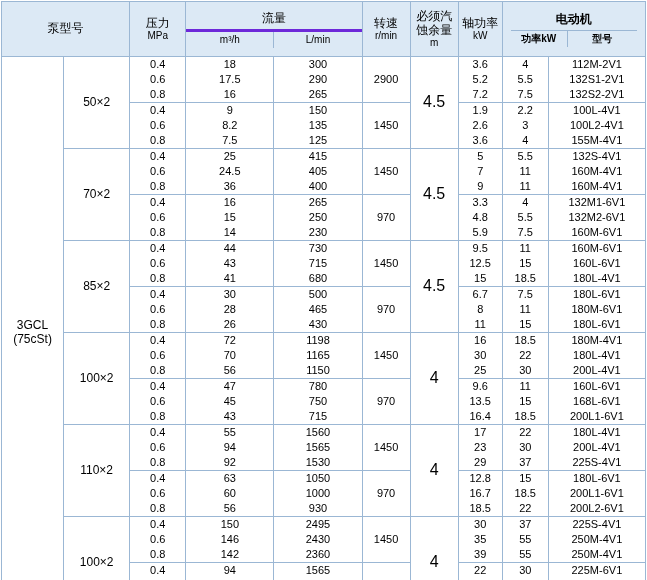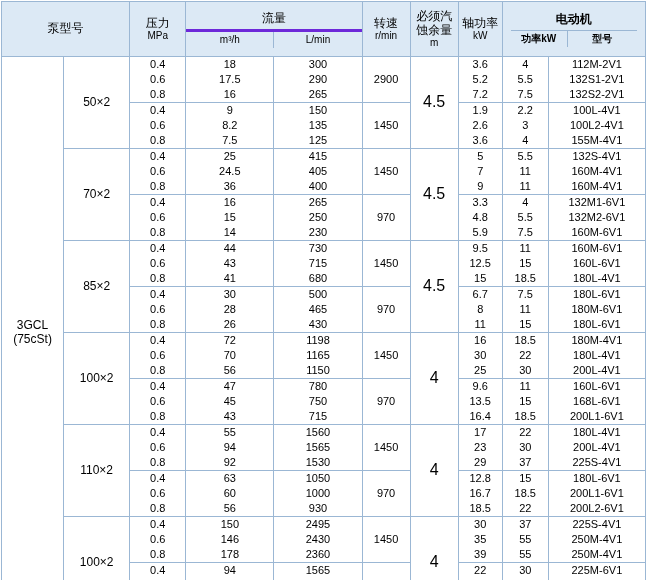--- a/index.html
+++ b/index.html
@@ -525,21 +525,21 @@
         <tr>
           <td class="modelcell" rowspan="2">100×2</td>
           <td class="stack">
             <div>0.4</div>
             <div>0.6</div>
             <div>0.8</div>
           </td>
           <td class="stack">
             <div>150</div>
             <div>146</div>
-            <div>178</div>
+            <div>142</div>
           </td>
           <td class="stack">
             <div>2495</div>
             <div>2430</div>
             <div>2360</div>
           </td>
           <td>1450</td>
           <td class="npsh" rowspan="2">4</td>
           <td class="stack">
             <div>30</div>

